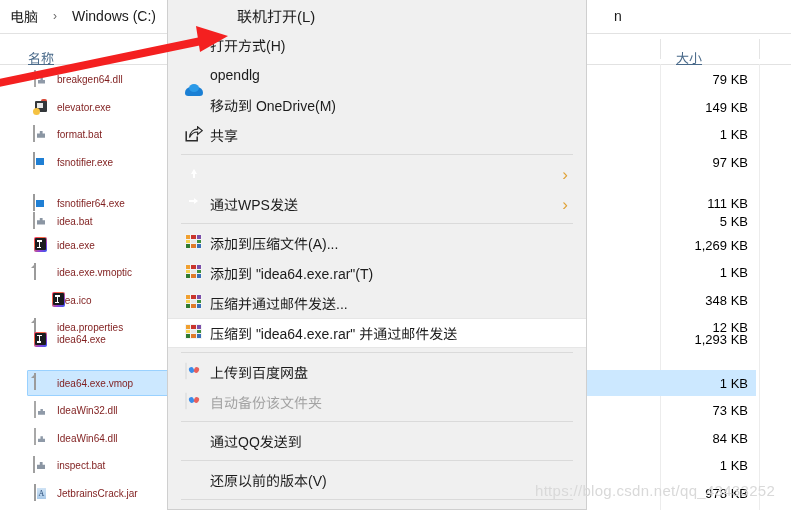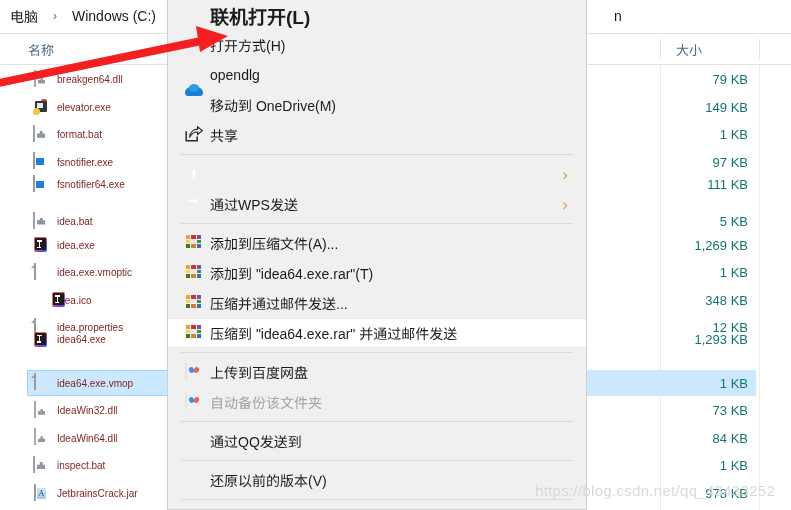--- a/index.html
+++ b/index.html
@@ -25,23 +25,23 @@
   .crumb{padding:0 10px;}
   .crumb-sep{color:#6b6b6b;font-size:12px;padding:0 5px;}
   
   #col-header{
     position:absolute;left:0;top:33px;width:791px;height:30px;
     border-top:1px solid #e2e2e2;
     border-bottom:1px solid #e2e2e2;
     background:#ffffff;
   }
   .col-h{
-    position:absolute;top:0;height:30px;
+    position:absolute;top:8px;height:30px;
     display:flex;align-items:center;
-    color:#4a6a8a;font-size:13px;
+    color:#4a6a8a;font-size:13px;text-decoration:underline;
   }
   .col-h.name{left:28px;}
   .col-h.size{left:676px;}
   .col-div{
     position:absolute;top:5px;height:20px;width:1px;background:#e4e4e4;
   }
   
   #file-list{
     position:absolute;left:0;top:64px;width:791px;height:446px;
   }
@@ -66,21 +66,21 @@
   .fname{font-size:10px;color:#7f1d1d;}
   .type-cell{
     position:absolute;left:520px;width:140px;height:26px;
     display:flex;align-items:center;
     font-size:13px;color:#4c4c4c;
     white-space:nowrap;overflow:hidden;
   }
   .size-cell{
     position:absolute;left:660px;width:96px;height:26px;
     display:flex;align-items:center;justify-content:flex-end;
-    font-size:13px;color:#0f766e;
+    font-size:13px;color:#000000;
     padding-right:8px;box-sizing:border-box;
   }
   
   .vline{position:absolute;width:1px;background:#ececec;}
   
   .ic{width:18px;height:18px;flex:0 0 18px;position:relative;display:inline-block;}
   
   .ic-doc{
     width:14px;height:17px;border:1px solid #9b9b9b;background:#fff;
     margin-left:2px;position:relative;
@@ -163,21 +163,21 @@
   .mi{
     position:relative;
     height:30px;
     display:flex;align-items:center;
     padding-left:17px;
     box-sizing:border-box;
     font-size:14px;color:#1c1c1c;
     cursor:default;
     white-space:nowrap;
   }
-  .mi.bold{font-weight:bold;font-size:19px;}
+  .mi.bold{font-weight:normal;font-size:15px;margin-left:27px;}
   .mi.hover{background:#ffffff;border-top:1px solid #e6e6e6;border-bottom:1px solid #e6e6e6;}
   .mi.disabled{color:#a3a3a3;}
   .mi .mi-icon{width:22px;flex:0 0 22px;display:flex;align-items:center;justify-content:flex-start;}
   .mi .mi-label{padding-left:3px;}
   .mi .chev{
     position:absolute;right:18px;top:50%;transform:translateY(-50%);
     color:#e0a33a;font-size:17px;line-height:1;font-weight:300;
   }
   .sep{height:1px;background:#dadada;margin:4px 13px 4px 13px;}
   
@@ -259,21 +259,21 @@
       <div class="size-cell">1 KB</div>
     </div>
     <div class="file-row" style="top: 82.8px;">
       <div class="name-cell">
         <span class="ic"><span class="ic-exe"></span></span>
         <span class="fname">fsnotifier.exe</span>
       </div>
       <div class="type-cell"></div>
       <div class="size-cell">97 KB</div>
     </div>
-    <div class="file-row" style="top: 105px;">
+    <div class="file-row" style="top: 124px;">
       <div class="name-cell">
         <span class="ic"><span class="ic-exe"></span></span>
         <span class="fname">fsnotifier64.exe</span>
       </div>
       <div class="type-cell"></div>
       <div class="size-cell">111 KB</div>
     </div>
     <div class="file-row" style="top: 126px; margin-top: 16px;">
       <div class="name-cell">
         <span class="ic"><span class="ic-bat"></span></span>

